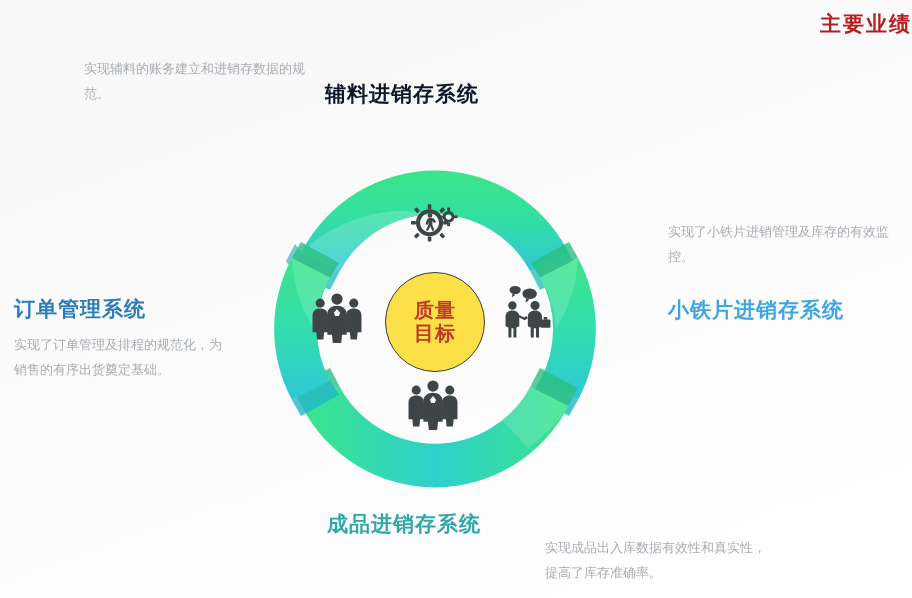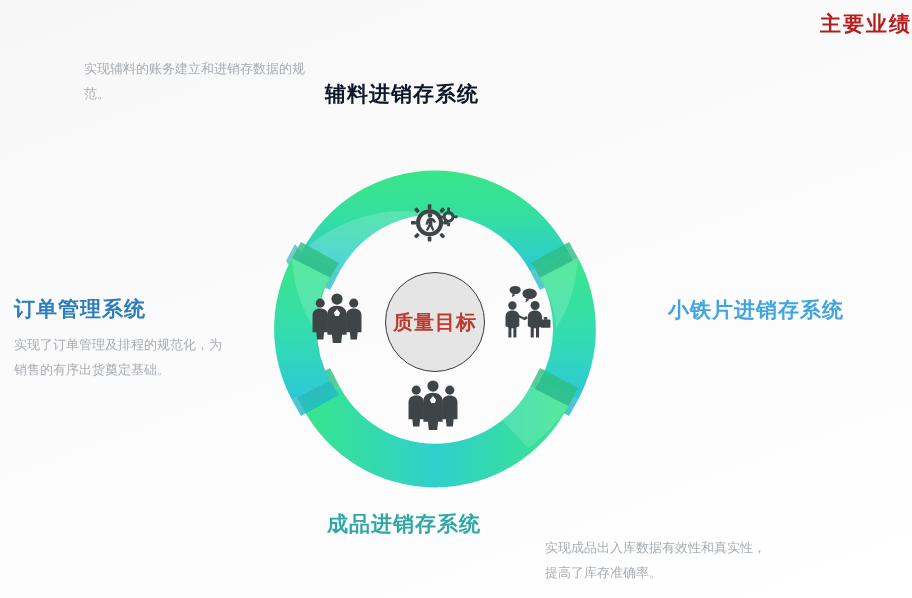--- a/index.html
+++ b/index.html
@@ -49,23 +49,23 @@
 
   
   .center-circle {
     position: absolute;
     left: 385px;
     top: 272px;
     width: 100px;
     height: 100px;
     border-radius: 50%;
     border: 1.6px solid #3b3b3b;
-    background: #e5e5e5;
+    background: #fde047;
     display: flex;
-    flex-direction: row;
+    flex-direction: column;
     align-items: center;
     justify-content: center;
     box-sizing: border-box;
   }
   .center-circle .line {
     font-family: "DejaVu Sans", "Liberation Sans", sans-serif;
     font-weight: bold;
     font-size: 20px;
     line-height: 23px;
     color: #c0392b;
@@ -293,20 +293,21 @@
       <path d="M50.5 26c5 0 8.5 3 8.5 7.5V52h-4.2l-.8 8h-7l-.8-8H42V33.5C42 29 45.5 26 50.5 26z"></path>
       <circle cx="32" cy="15.5" r="6.2"></circle>
       <path d="M32 23c-6.3 0-10.6 3.6-10.6 8.8V55h5l1 9h9.2l1-9h5V31.8C42.6 26.6 38.3 23 32 23z"></path>
       <path d="M32 26.5l-3.4 4.2 1.3 3.4h4.2l1.3-3.4z" fill="#ffffff" opacity=".95"></path>
     </svg>
   </div>
 
   <div class="block block-top-desc desc">实现辅料的账务建立和进销存数据的规范。</div>
   <div class="block block-top-heading heading" style="color:#0f172a">辅料进销存系统</div>
 
+  <div class="block block-right-desc desc">实现了小铁片进销管理及库存的有效监控。</div>
   <div class="block block-left-heading heading" style="color:#2b7cb8">订单管理系统</div>
 
   <div class="block block-right-heading heading" style="color:#3fa5e0">小铁片进销存系统</div>
   <div class="block block-left-desc desc">实现了订单管理及排程的规范化，为销售的有序出货奠定基础。</div>
 
   <div class="block block-bottom-heading heading" style="color:#30a7a7">成品进销存系统</div>
   <div class="block block-bottom-desc desc">实现成品出入库数据有效性和真实性，提高了库存准确率。</div>
 
 </div>
 

